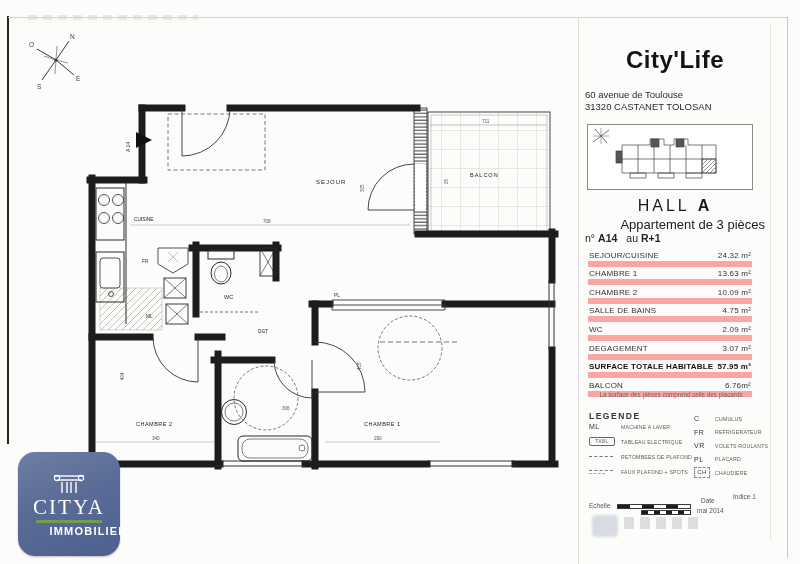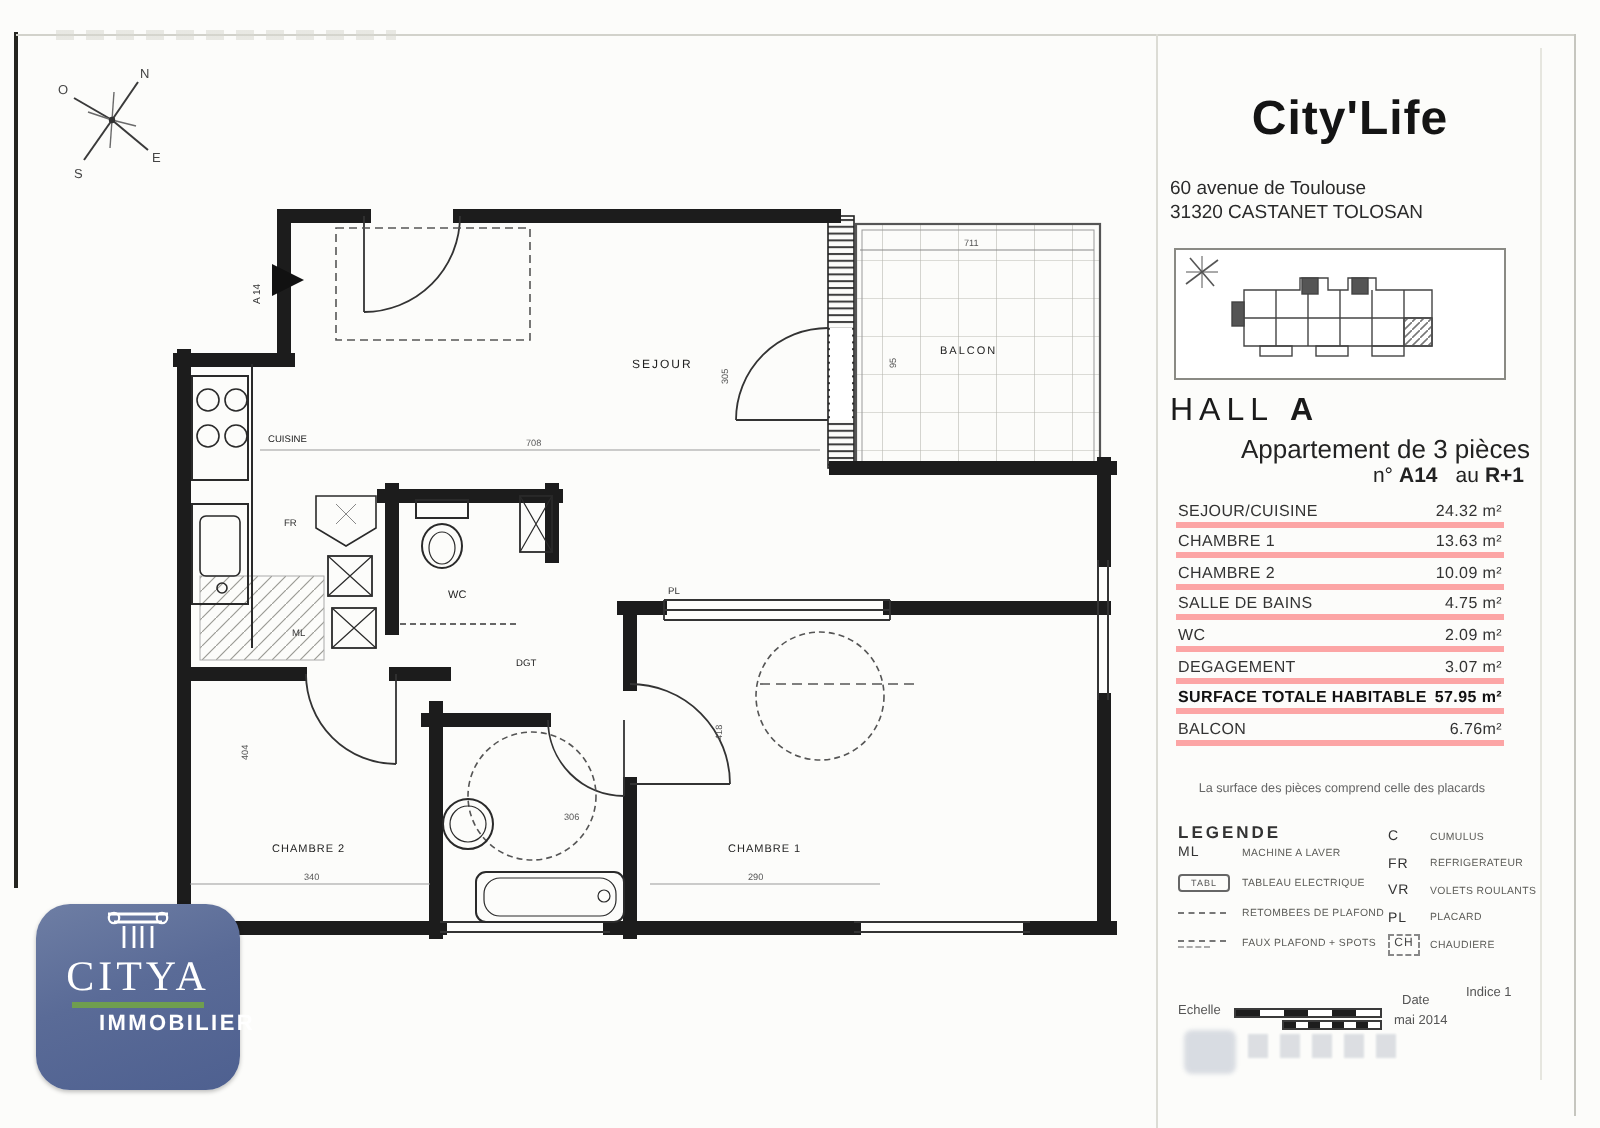--- a/index.html
+++ b/index.html
@@ -13,30 +13,30 @@
   .edge-right{left:787px;top:17px;width:1px;height:541px;background:#c6c6bf;}
   .fold-line{left:770px;top:24px;width:1px;height:516px;background:#e6e6df;}
   .smudge-top{left:28px;top:15px;width:170px;height:5px;opacity:.55;
     background:repeating-linear-gradient(90deg,#d8d8d0 0 9px,transparent 9px 15px);}
   
   .brand{left:585px;top:46px;width:180px;text-align:center;font-size:24px;font-weight:bold;
          letter-spacing:.5px;color:#141414;}
   .addr{left:585px;width:180px;text-align:left;font-size:9.5px;color:#2a2a2a;}
   .addr1{top:89px;} .addr2{top:101px;}
   .keybox{left:587px;top:124px;width:164px;height:64px;border:1px solid #8a8a84;background:#fff;}
-  .hall-line{left:585px;top:197px;width:180px;font-size:16px;
+  .hall-line{left:585px;top:197px;width:180px;text-align:center;font-size:16px;
              letter-spacing:3px;color:#1a1a1a;}
   .hall-line b{margin-left:8px;}
   .desc-line{left:585px;top:217px;width:180px;text-align:right;font-size:13px;color:#222;}
-  .num-line{left:585px;top:232px;width:180px;text-align:right;font-size:10.5px;color:#222;}
+  .num-line{left:585px;top:232px;width:180px;text-align:left;font-size:10.5px;color:#222;}
   .num-line b{margin:0 3px;}
   .num-line .sp{margin-left:6px;}
   .areas{left:588px;top:248px;width:164px;}
   .arow{display:flex;justify-content:space-between;align-items:flex-end;
-        border-bottom:3px solid #fca5a5;padding:2px 1px 1px 1px;height:9.6px;
+        border-bottom:6px solid #fca5a5;padding:2px 1px 1px 1px;height:9.6px;
         font-size:8px;letter-spacing:.2px;color:#333;}
   .arow.total{font-weight:bold;color:#111;}
   .note{left:589px;top:391px;width:164px;text-align:center;font-size:6.3px;color:#666;}
   .legtitle{left:589px;top:411px;font-size:8.5px;letter-spacing:1.5px;color:#333;font-weight:bold;}
   .legcol{display:flex;flex-direction:column;}
   .leg-left{left:589px;top:419px;width:104px;}
   .leg-right{left:694px;top:412px;width:100px;}
   .lrow{display:flex;align-items:center;gap:5px;height:15px;}
   .leg-right .lrow{height:13.5px;}
   .sym{width:27px;flex:0 0 27px;font-size:7px;color:#333;letter-spacing:.5px;}
@@ -54,23 +54,23 @@
   .scalebar2{left:641px;top:510px;width:48px;height:3px;border:1px solid #3a3a3a;
     background:repeating-linear-gradient(90deg,#1d1d1d 0 6px,#fff 6px 12px);}
   .datelabel{left:701px;top:497px;font-size:6.5px;color:#555;}
   .dateval{left:697px;top:507px;font-size:6.5px;color:#555;}
   .indice{left:733px;top:493px;font-size:6.5px;color:#555;}
   .stamp-a{left:592px;top:515px;width:26px;height:22px;background:#98a2b6;opacity:.35;
            border-radius:4px;filter:blur(1px);}
   .stamp-b{left:624px;top:517px;width:78px;height:12px;opacity:.28;filter:blur(.6px);
            background:repeating-linear-gradient(90deg,#8b93a8 0 10px,transparent 10px 16px);}
   
-  .badge{left:18px;top:452px;width:102px;height:93px;border-radius:17px;
+  .badge{left:18px;top:452px;width:102px;height:104px;border-radius:17px;
          background:linear-gradient(160deg,#6e7ea4 0%,#5a6b97 45%,#4e6090 100%);
-         display:flex;flex-direction:column;align-items:center;gap:2px;
+         display:flex;flex-direction:column;align-items:center;justify-content:center;gap:2px;
          box-shadow:0 1px 2px rgba(0,0,0,.25);}
   .logo-name{font-family:"Liberation Serif",serif;font-size:21px;color:#fff;
              letter-spacing:2px;line-height:1;}
   .logo-rule{width:66px;height:3px;}
   .logo-sub{font-size:11px;font-weight:bold;color:#fff;letter-spacing:1.2px;padding-left:39px;}
   svg text{font-family:"Liberation Sans",sans-serif;}
 </style>
 </head>
 <body>
 

